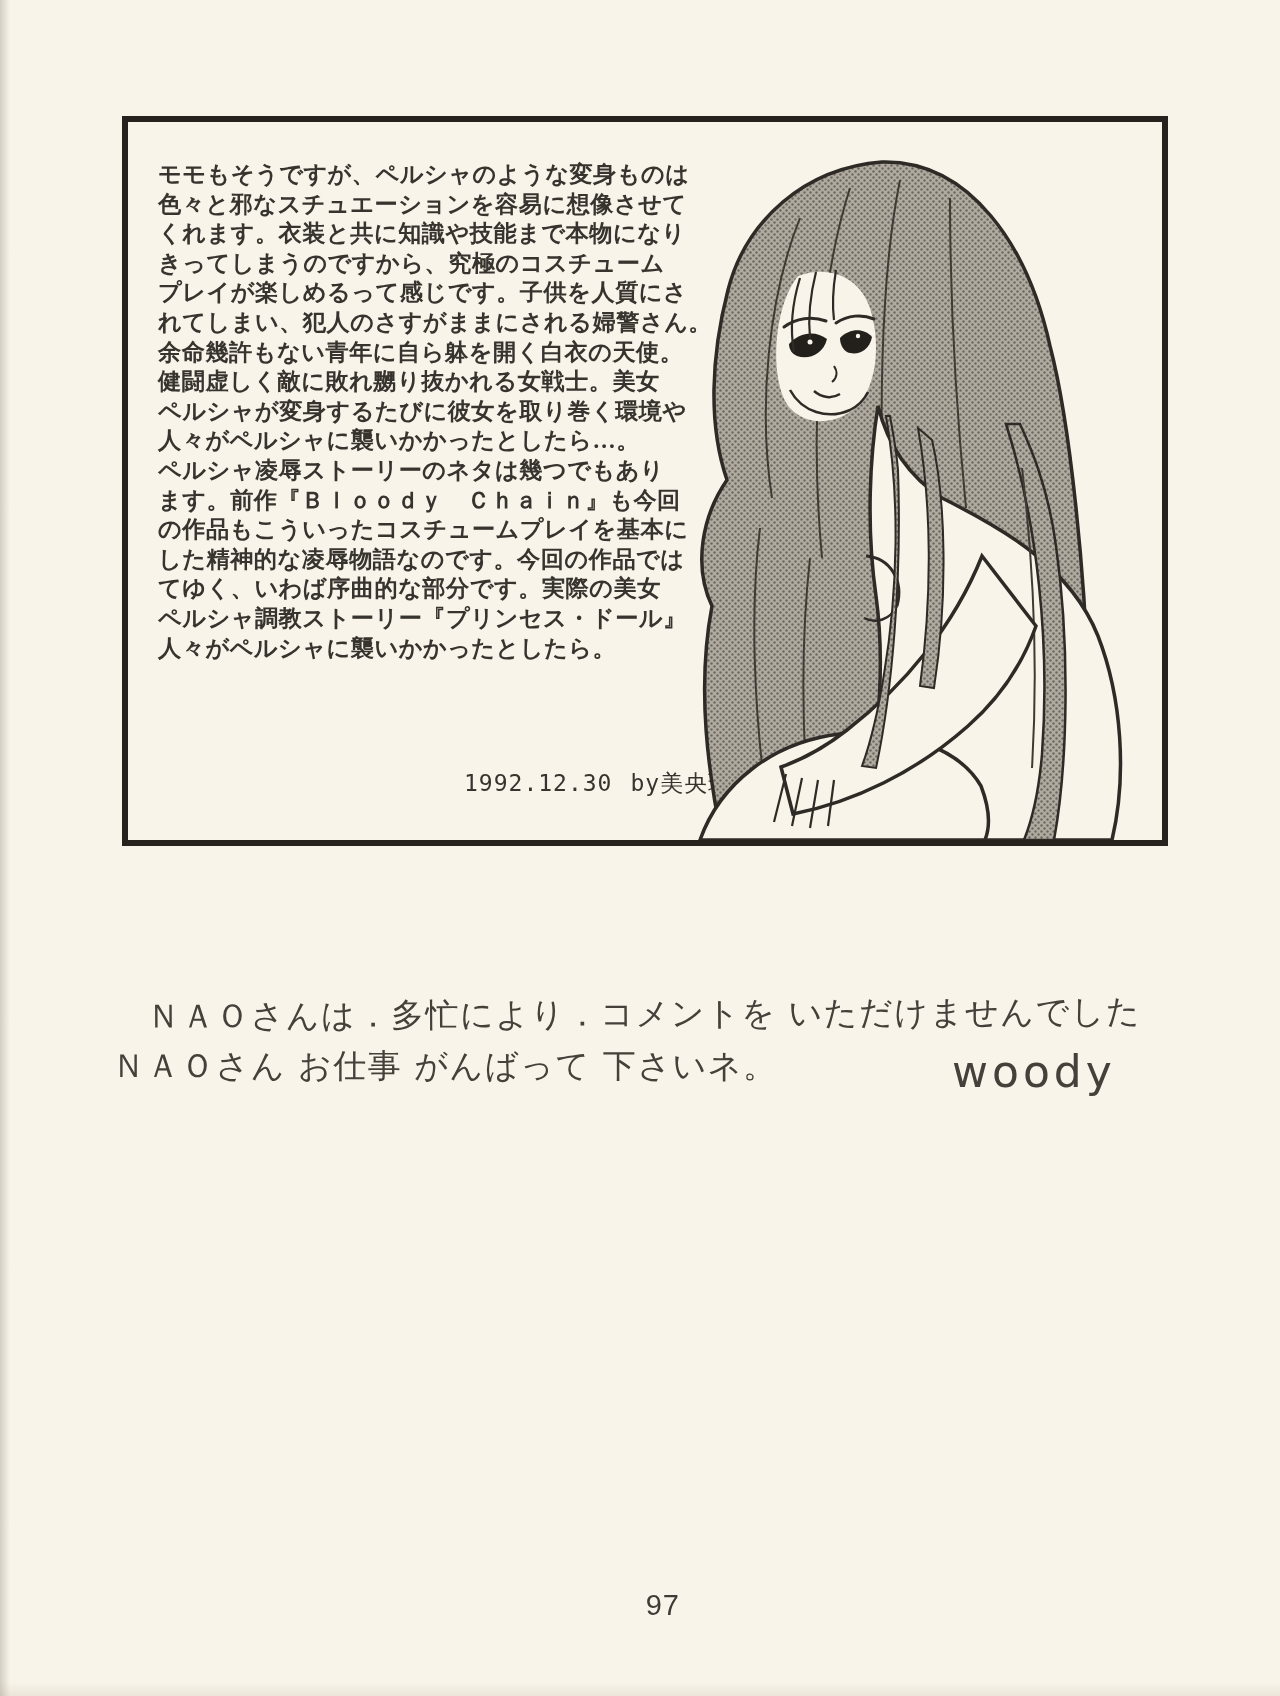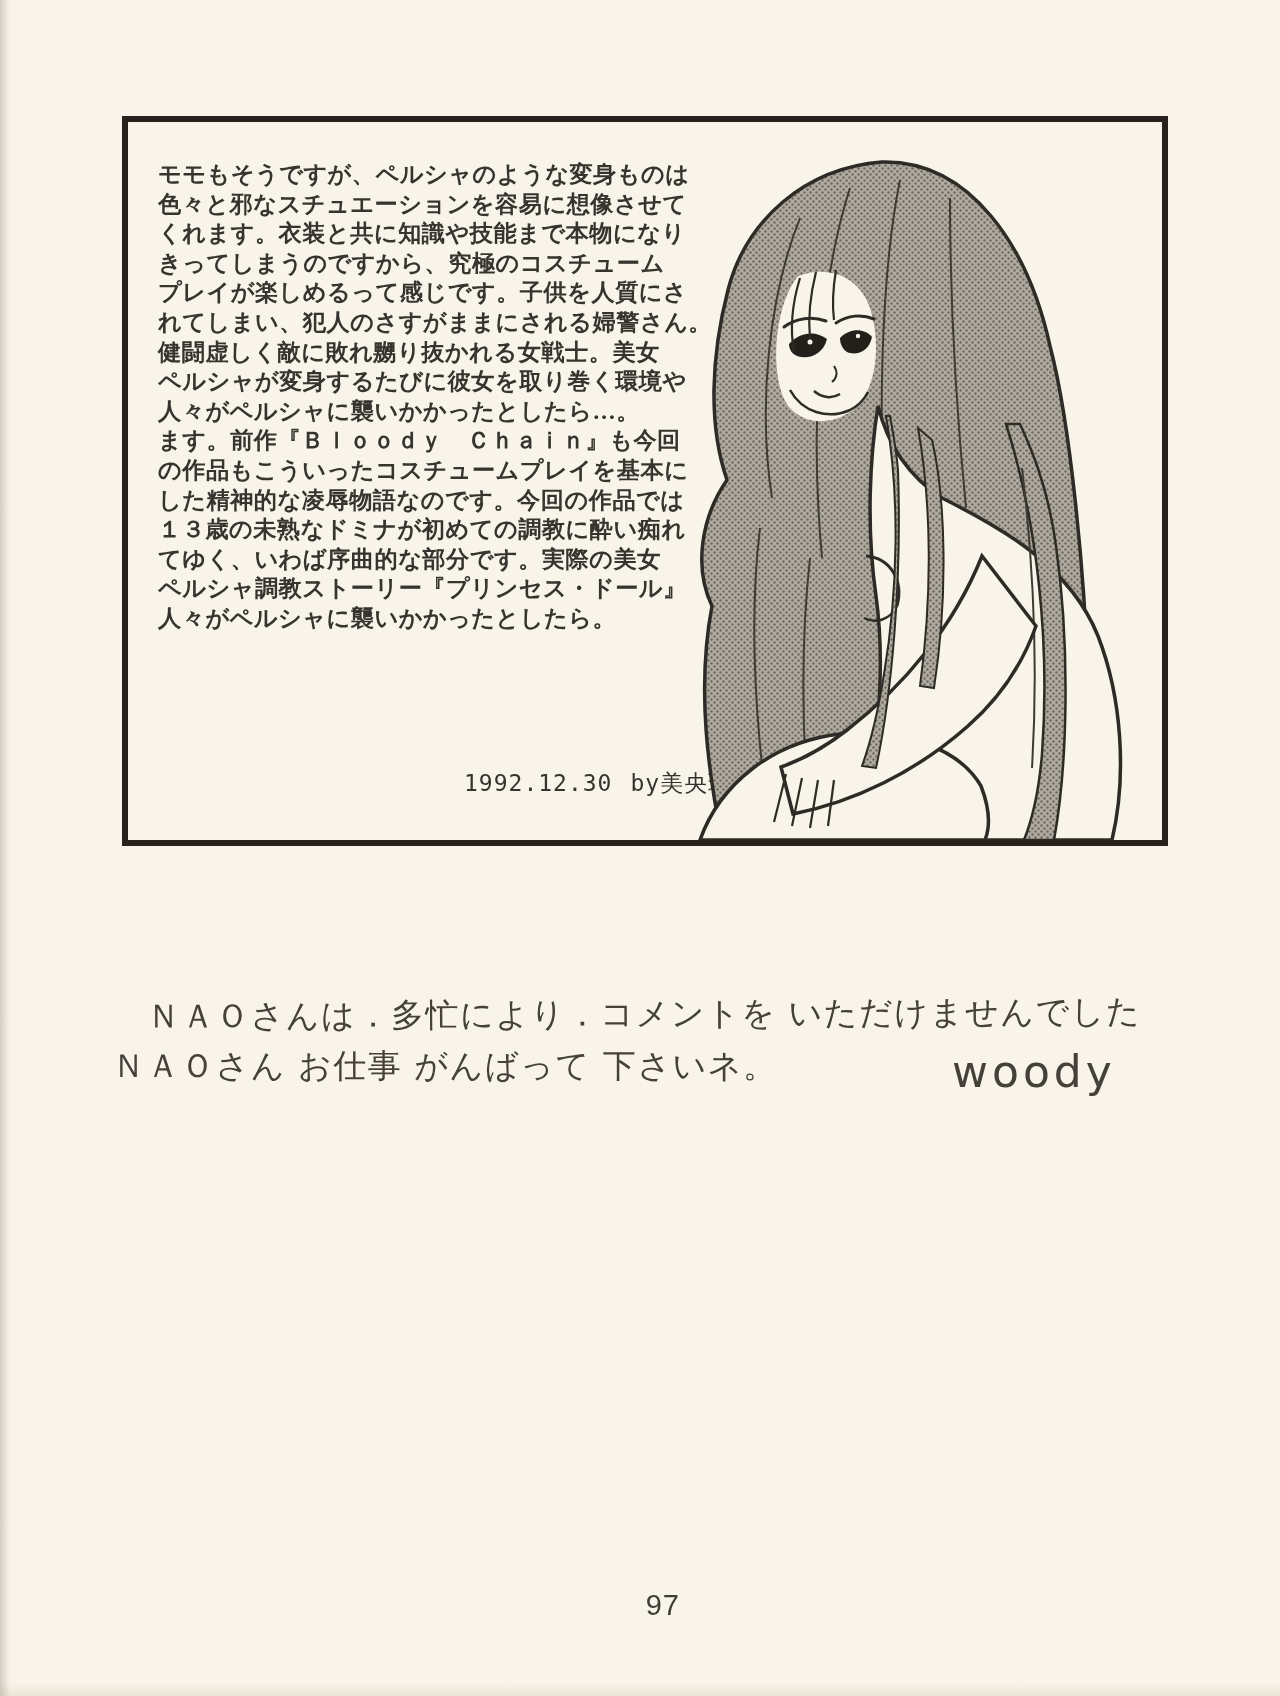--- a/index.html
+++ b/index.html
@@ -65,27 +65,28 @@
   <div class="scan-bottom"></div>
 
   <div class="comment-box">
     <div class="comment-text">
       <div>モモもそうですが、ペルシャのような変身ものは</div>
       <div>色々と邪なスチュエーションを容易に想像させて</div>
       <div>くれます。衣装と共に知識や技能まで本物になり</div>
       <div>きってしまうのですから、究極のコスチューム</div>
       <div>プレイが楽しめるって感じです。子供を人質にさ</div>
       <div>れてしまい、犯人のさすがままにされる婦警さん。</div>
+      <div>余命幾許もない青年に自ら躰を開く白衣の天使。</div>
       <div>健闘虚しく敵に敗れ嬲り抜かれる女戦士。美女</div>
       <div>ペルシャが変身するたびに彼女を取り巻く環境や</div>
       <div>人々がペルシャに襲いかかったとしたら…。</div>
+      <div>ペルシャ凌辱ストーリーのネタは幾つでもあり</div>
       <div>ます。前作『Ｂｌｏｏｄｙ　Ｃｈａｉｎ』も今回</div>
       <div>の作品もこういったコスチュームプレイを基本に</div>
       <div>した精神的な凌辱物語なのです。今回の作品では</div>
-      <div>１３歳の未熟なドミナが初めての調教に酔い痴れ</div>
       <div>てゆく、いわば序曲的な部分です。実際の美女</div>
       <div>ペルシャ調教ストーリー『プリンセス・ドール』</div>
       <div>人々がペルシャに襲いかかったとしたら。</div>
     </div>
 
     <div class="comment-signature">
       <span class="sig-date">1992.12.30</span><span class="sig-author">by美央理</span>
     </div>
 
     <svg class="illustration" viewBox="0 0 512 712" xmlns="http://www.w3.org/2000/svg">

